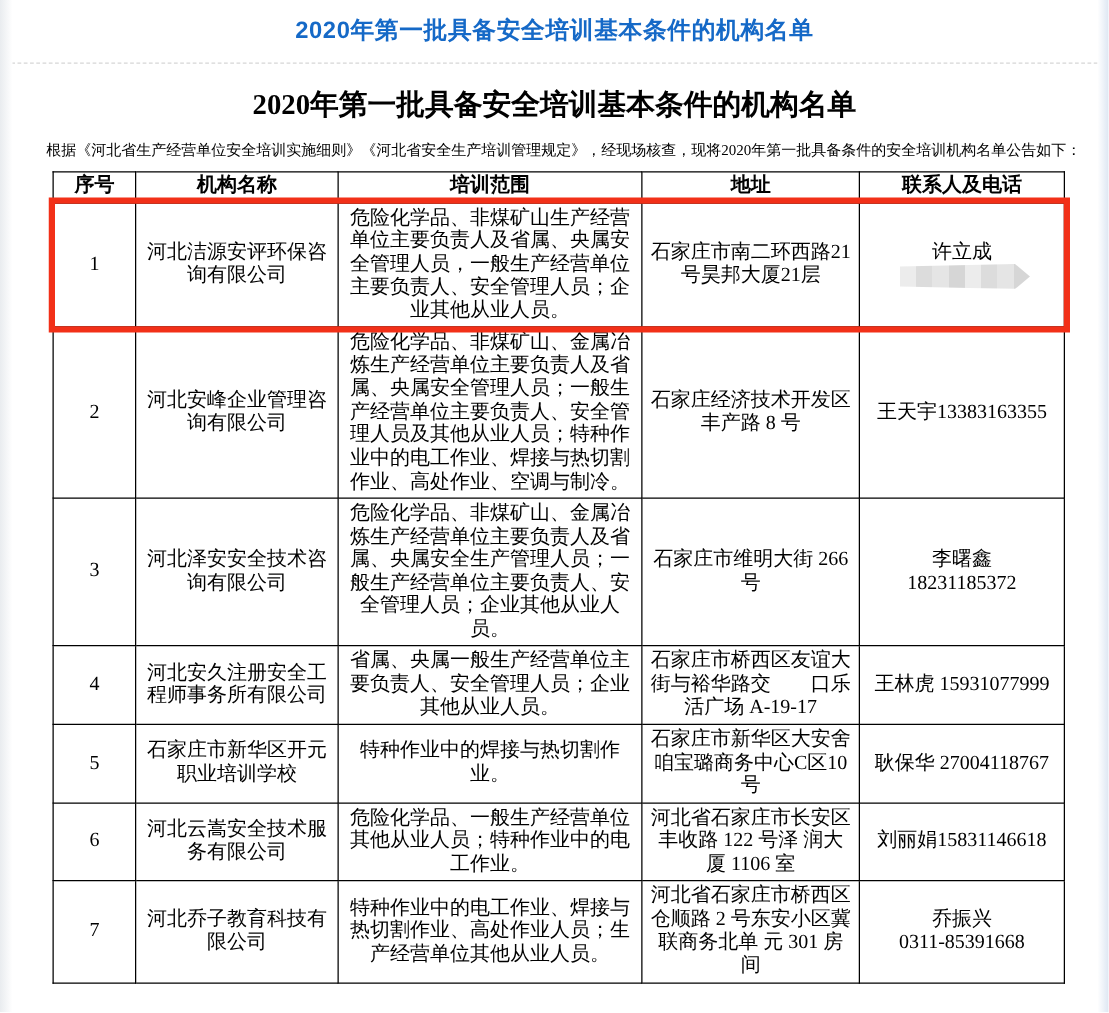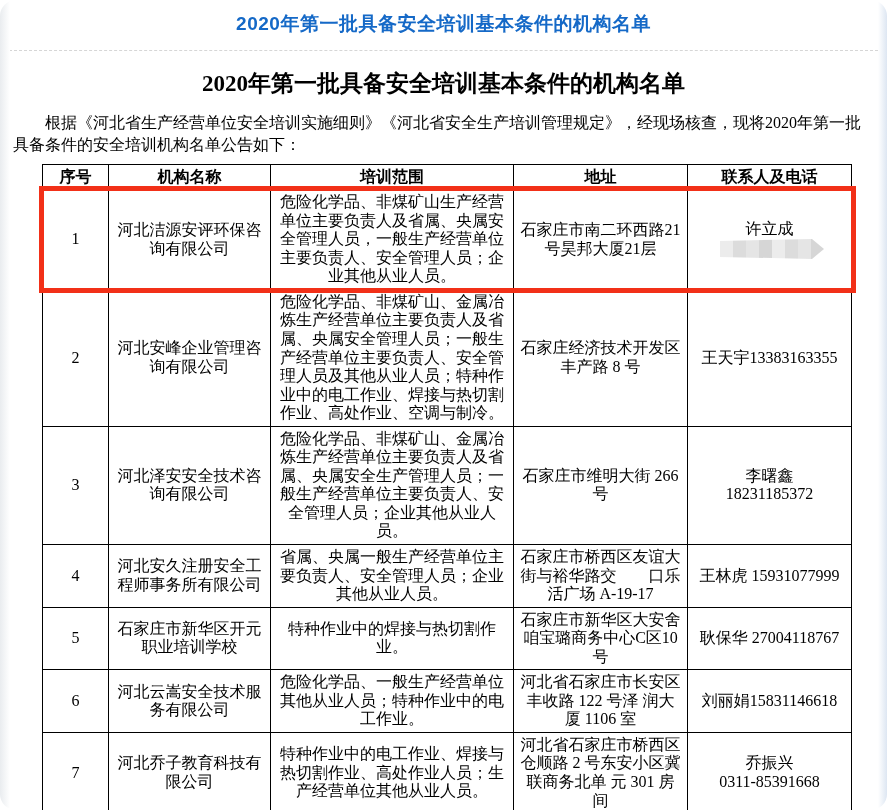--- a/index.html
+++ b/index.html
@@ -5,21 +5,20 @@
   * { margin:0; padding:0; box-sizing:border-box; }
   html,body { background:#fff; }
   .page {
     position:relative;
     width:887px; height:810px;
     margin:0 auto;
     background:#fff;
     overflow:hidden;
     font-family:"Liberation Serif", serif;
     color:#000;
-    border-radius:16px;
   }
   .edge-left {
     position:absolute; left:0; top:0; bottom:0; width:10px;
     background:linear-gradient(90deg,#e9ecef 0%,#ffffff 100%);
     pointer-events:none;
   }
   .edge-right {
     position:absolute; right:0; top:0; bottom:0; width:9px;
     background:linear-gradient(270deg,#dde6f2 0%,#ffffff 100%);
     pointer-events:none;
@@ -48,21 +47,21 @@
   }
   
   .article-title {
     text-align:center;
     font-size:23px;
     font-weight:bold;
     margin-top:17px;
   }
   .intro {
     margin:13px 15px 0 13px;
-    font-size:16px;
+    font-size:12px;
     line-height:1.38;
     text-indent:2em;
   }
   
   table.org-table {
     border-collapse:collapse;
     table-layout:fixed;
     margin:8px 0 0 42px;
     width:809px;
     font-size:16px;

